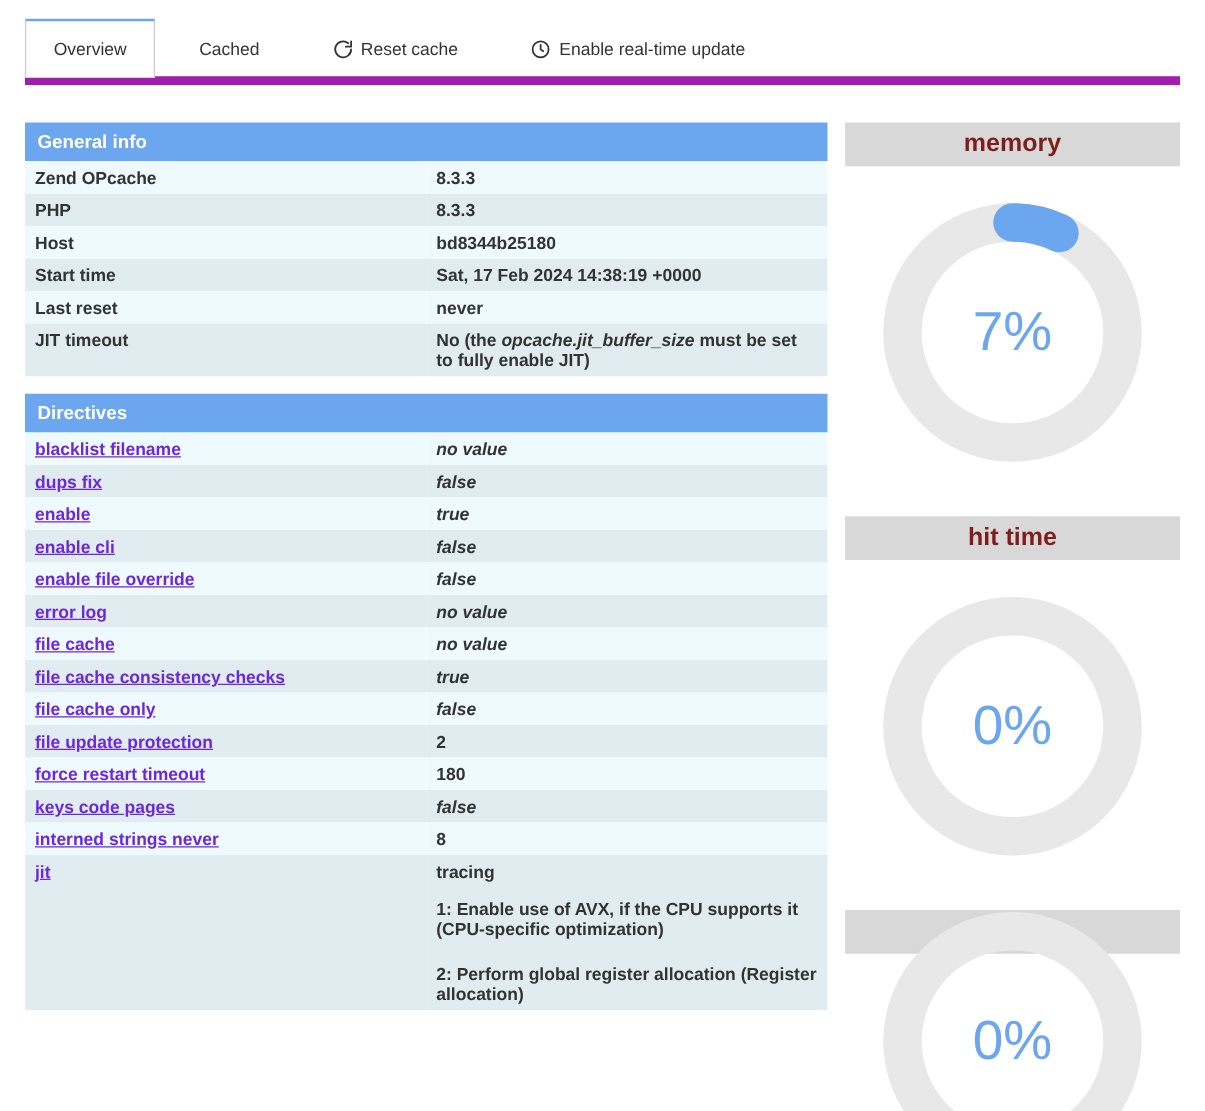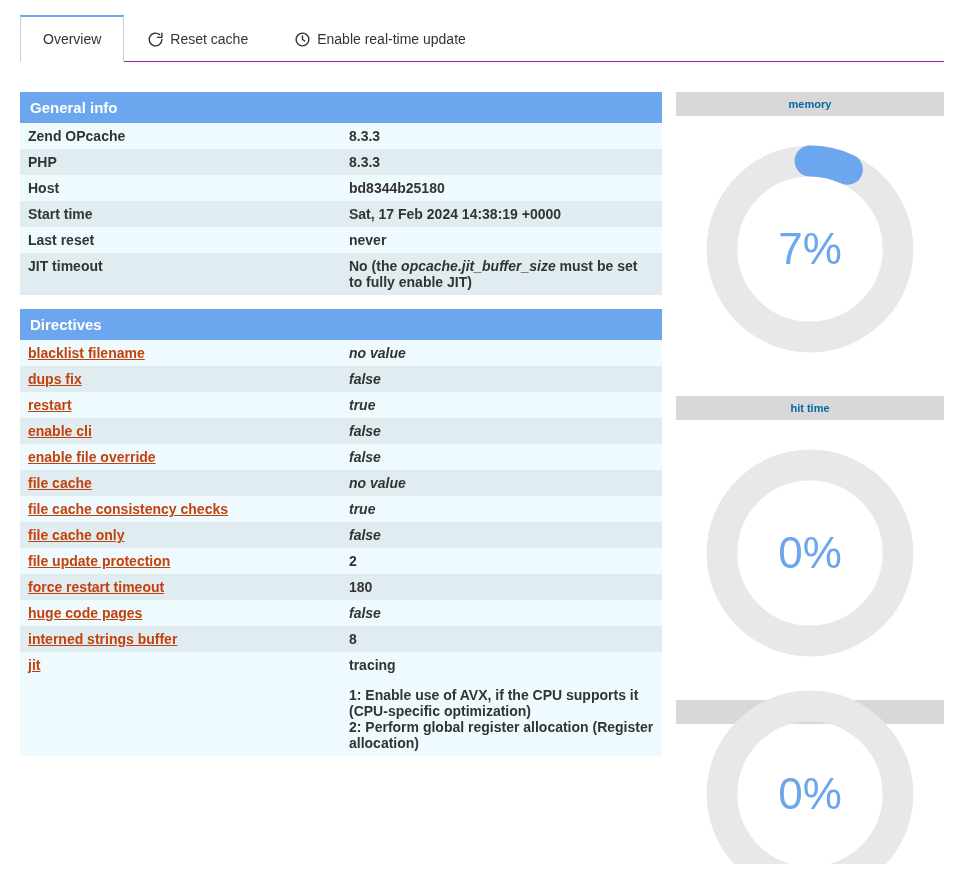--- a/index.html
+++ b/index.html
@@ -9,22 +9,22 @@
   color: #333;
   background: #fff;
 }
 .wrapper {
   width: 964px;
   padding: 14px 20px 0 20px;
 }
 .tabs {
   display: flex;
   align-items: center;
-  border-bottom: 1px solid #a21caf;
-  gap: 0;
+  border-bottom: 7px solid #a21caf;
+  gap: 12px;
 }
 .tab {
   padding: 14px 22px;
   cursor: pointer;
   color: #333;
   border: 1px solid transparent;
   border-bottom: none;
   position: relative;
   bottom: -1px;
   display: flex;
@@ -56,32 +56,32 @@
 }
 .kv-table { width: 100%; border-collapse: collapse; padding-left: 32px; }
 .kv-table tr:nth-child(odd) td { background: #effaff; }
 .kv-table tr:nth-child(even) td { background: #e0ecef; }
 .kv-table td {
   padding: 5px 8px;
   vertical-align: top;
   font-size: 14px;
 }
 .kv-table td:first-child { width: 50%; }
-.kv-table a { color: #c2410c; text-decoration: underline; }
+.kv-table a { color: #6d28d9; text-decoration: underline; }
 .italic { font-style: italic; }
 .jit-note .ital { font-style: italic; }
 
 .gauge-panel { background: #fff; }
 .gauge-title {
   background: #d8d8d8;
   text-align: center;
   font-weight: bold;
   padding: 6px 0;
-  color: #0369a1;
-  font-size: 11px;
+  color: #7f1d1d;
+  font-size: 20px;
 }
 .gauge-body {
   height: 266px;
   display: flex;
   align-items: center;
   justify-content: center;
   position: relative;
 }
 .gauge-svg { width: 220px; height: 220px; }
 .gauge-pct {
@@ -95,20 +95,23 @@
 </head>
 <body>
 
 <div class="wrapper">
 
   <div class="tabs">
     <div class="tab active">
       <span>Overview</span>
     </div>
     <div class="tab">
+      <span>Cached</span>
+    </div>
+    <div class="tab">
       <svg viewBox="0 0 24 24" fill="none" stroke="#333" stroke-width="2" stroke-linecap="round" stroke-linejoin="round">
         <path d="M21 12a9 9 0 1 1-3.2-6.9"></path>
         <polyline points="21 3 21 9 15 9"></polyline>
       </svg>
       <span>Reset cache</span>
     </div>
     <div class="tab">
       <svg viewBox="0 0 24 24" fill="none" stroke="#333" stroke-width="2" stroke-linecap="round" stroke-linejoin="round">
         <circle cx="12" cy="12" r="9"></circle>
         <polyline points="12 7 12 12 15 14"></polyline>
@@ -158,30 +161,34 @@
           <tbody id="directive-rows">
               <tr>
                 <td><a href="#">blacklist filename</a></td>
                 <td class="italic">no value</td>
               </tr>
               <tr>
                 <td><a href="#">dups fix</a></td>
                 <td class="italic">false</td>
               </tr>
               <tr>
-                <td><a href="#">restart</a></td>
+                <td><a href="#">enable</a></td>
                 <td class="italic">true</td>
               </tr>
               <tr>
                 <td><a href="#">enable cli</a></td>
                 <td class="italic">false</td>
               </tr>
               <tr>
                 <td><a href="#">enable file override</a></td>
                 <td class="italic">false</td>
+              </tr>
+              <tr>
+                <td><a href="#">error log</a></td>
+                <td class="italic">no value</td>
               </tr>
               <tr>
                 <td><a href="#">file cache</a></td>
                 <td class="italic">no value</td>
               </tr>
               <tr>
                 <td><a href="#">file cache consistency checks</a></td>
                 <td class="italic">true</td>
               </tr>
               <tr>
@@ -190,34 +197,34 @@
               </tr>
               <tr>
                 <td><a href="#">file update protection</a></td>
                 <td>2</td>
               </tr>
               <tr>
                 <td><a href="#">force restart timeout</a></td>
                 <td>180</td>
               </tr>
               <tr>
-                <td><a href="#">huge code pages</a></td>
-                <td class="italic">false</td>
-              </tr>
-              <tr>
-                <td><a href="#">interned strings buffer</a></td>
+                <td><a href="#">keys code pages</a></td>
+                <td class="italic">false</td>
+              </tr>
+              <tr>
+                <td><a href="#">interned strings never</a></td>
                 <td>8</td>
               </tr>
               <tr>
                 <td style="vertical-align: top;"><a href="#">jit</a></td>
                 <td>
                   <div>tracing</div>
                   <div style="height: 14px;"></div>
                   <div>1: Enable use of AVX, if the CPU supports it (CPU-specific optimization)</div>
-                  <div style="margin-top: 0;">2: Perform global register allocation (Register allocation)</div>
+                  <div style="margin-top: 20px;">2: Perform global register allocation (Register allocation)</div>
                 </td>
               </tr>
             </tbody>
         </table>
       </div>
 
     </div>
 
     <div class="right">
       <div class="gauge-panel">

